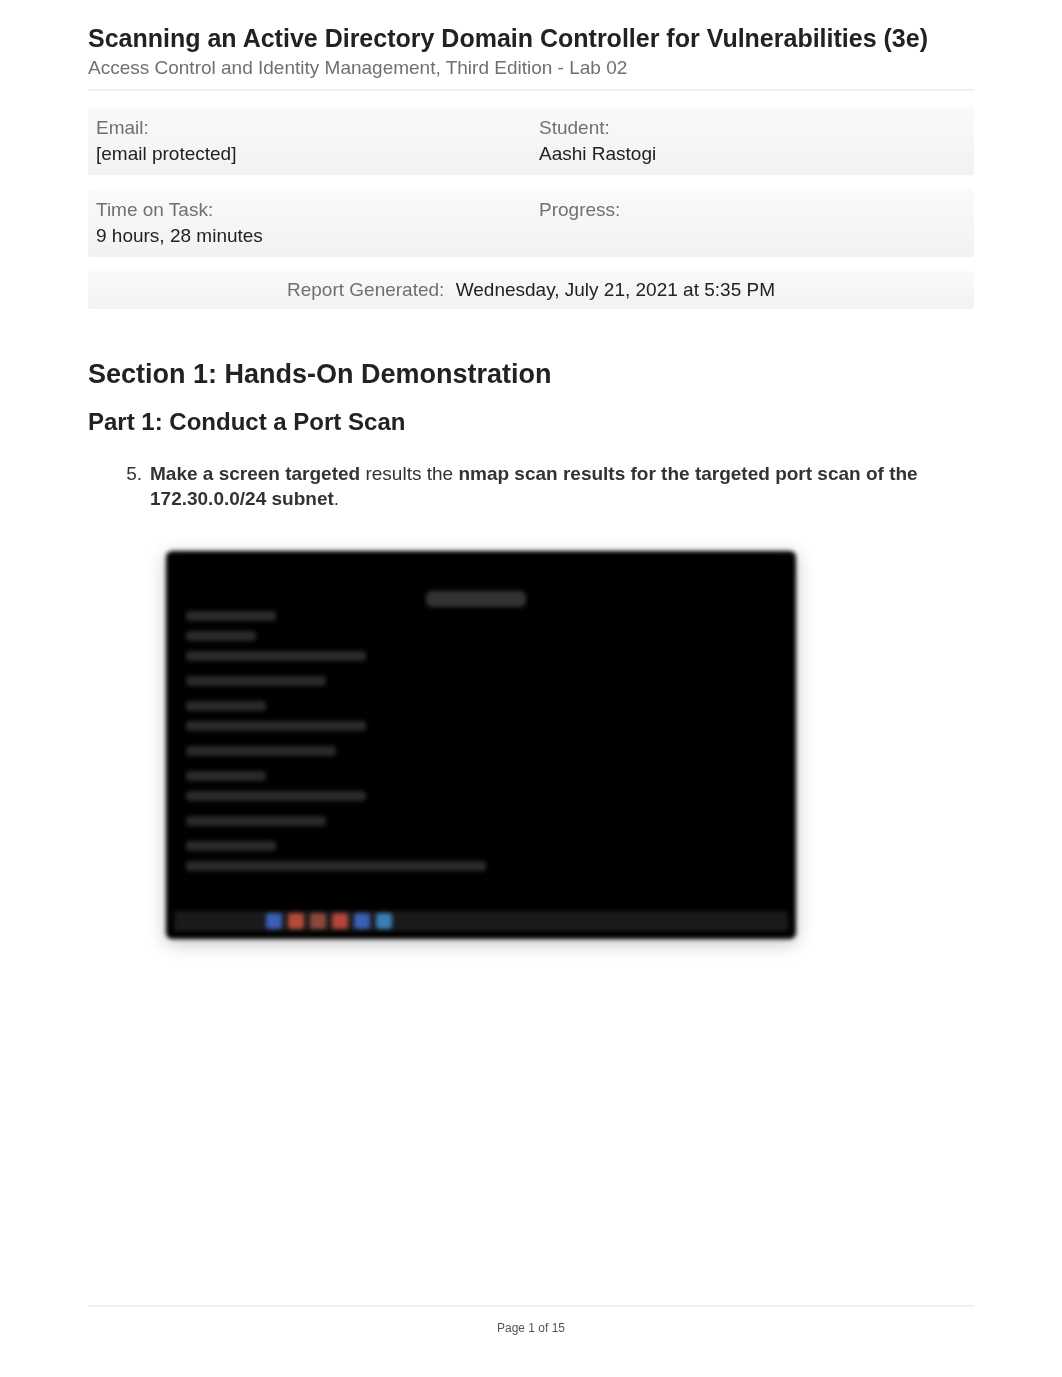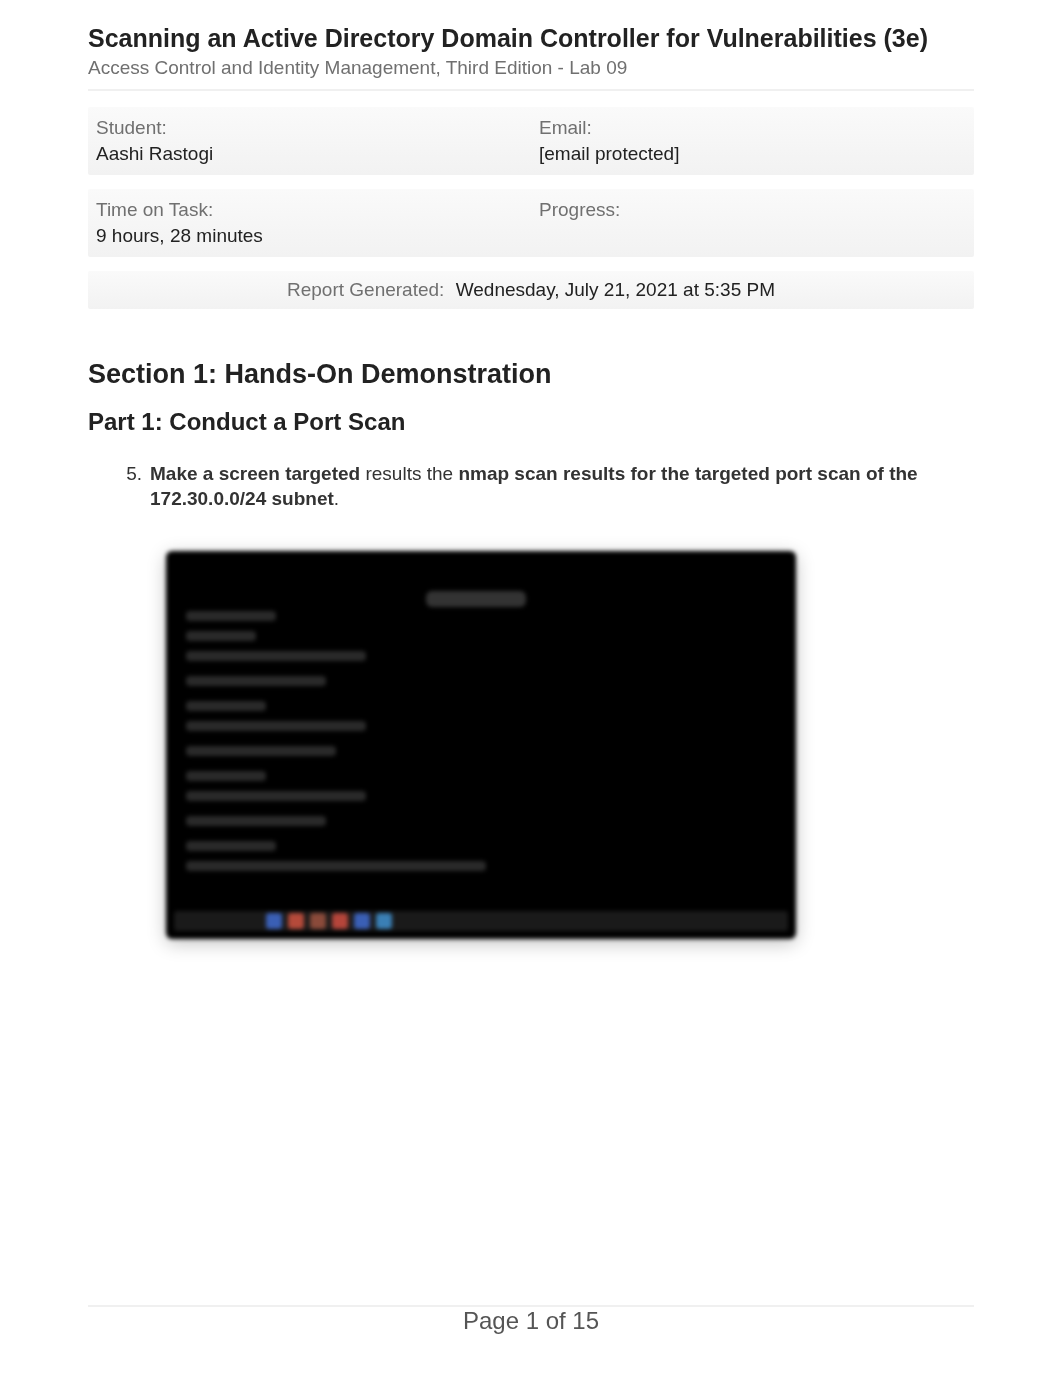--- a/index.html
+++ b/index.html
@@ -140,44 +140,44 @@
     left: 88px; right: 88px;
     bottom: 70px;
     height: 2px;
     background: #f0f0f0;
   }
   .footer {
     position: absolute;
     left: 0; right: 0;
     bottom: 42px;
     text-align: center;
-    font-size: 24px;
+    font-size: 12px;
     color: #555;
   }
 </style>
 </head>
 <body>
 
 <div class="page">
 
   <div class="header">
     <h1>Scanning an Active Directory Domain Controller for Vulnerabilities (3e)</h1>
-    <div class="subtitle">Access Control and Identity Management, Third Edition - Lab 09</div>
+    <div class="subtitle">Access Control and Identity Management, Third Edition - Lab 02</div>
   </div>
 
   <div class="divider"></div>
 
   <div class="info-box">
+    <div class="col">
+      <div class="label">Email:</div>
+      <div class="value">[email protected]</div>
+    </div>
     <div class="col">
       <div class="label">Student:</div>
       <div class="value">Aashi Rastogi</div>
-    </div>
-    <div class="col">
-      <div class="label">Email:</div>
-      <div class="value">[email protected]</div>
     </div>
   </div>
 
   <div class="info-box">
     <div class="col">
       <div class="label">Time on Task:</div>
       <div class="value">9 hours, 28 minutes</div>
     </div>
     <div class="col">
       <div class="label">Progress:</div>

